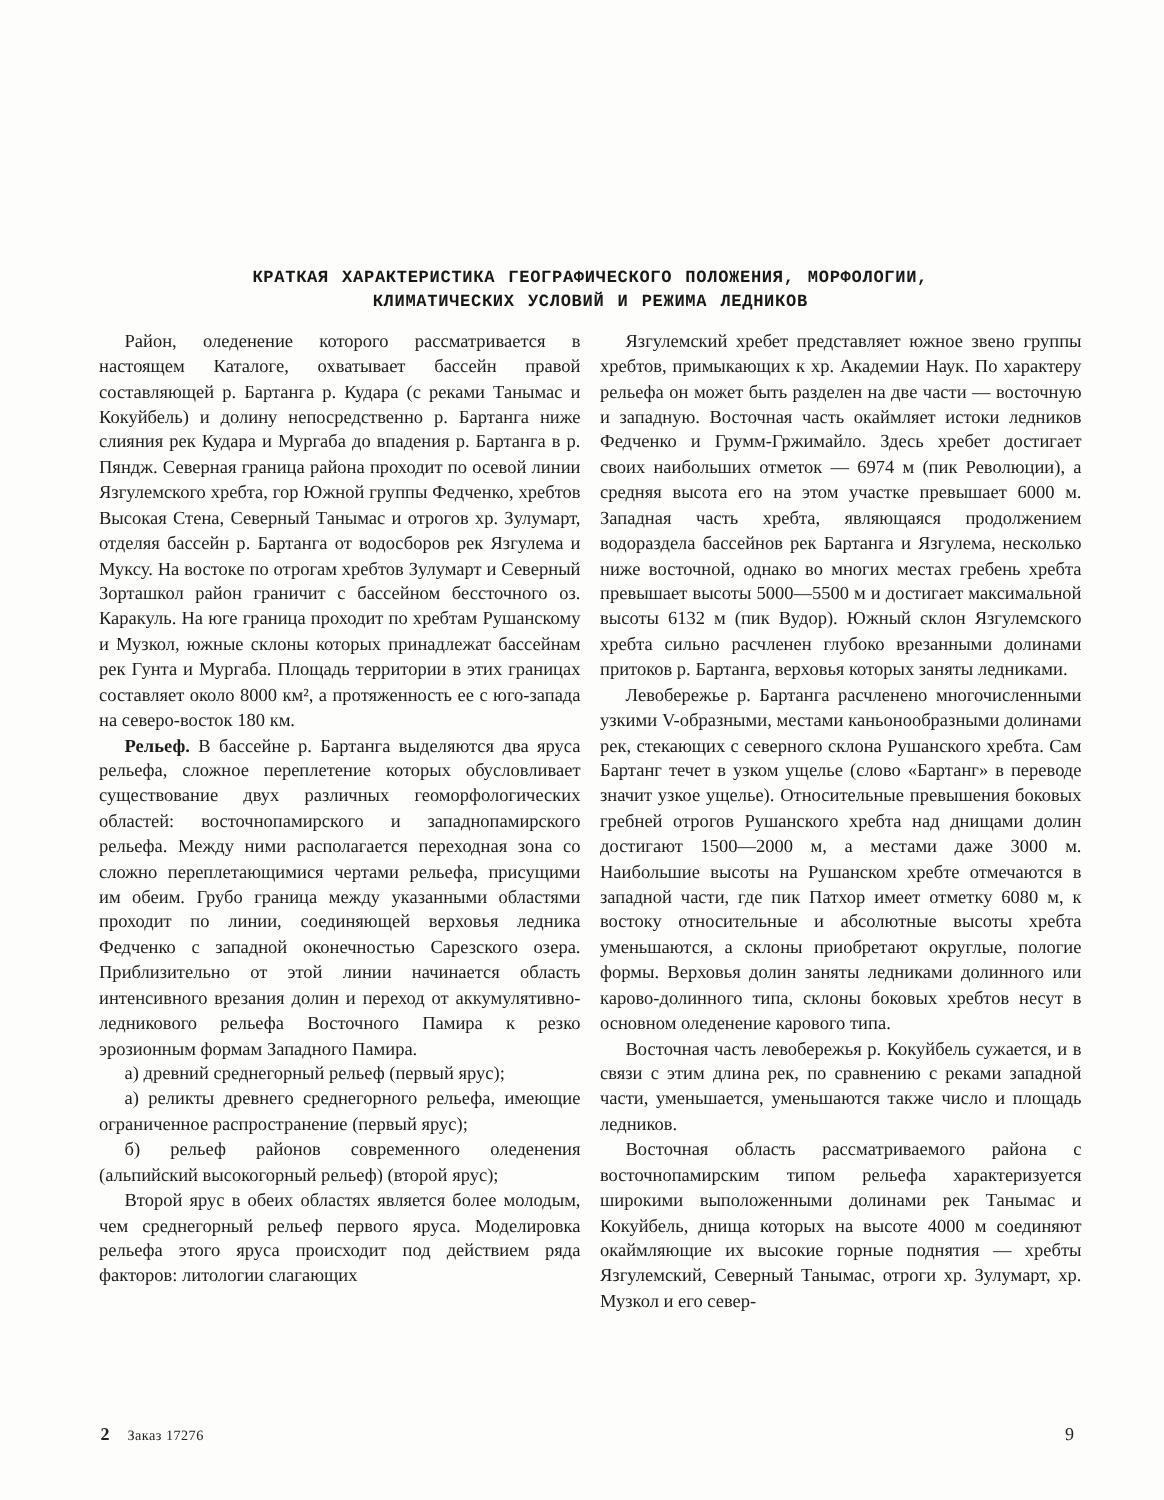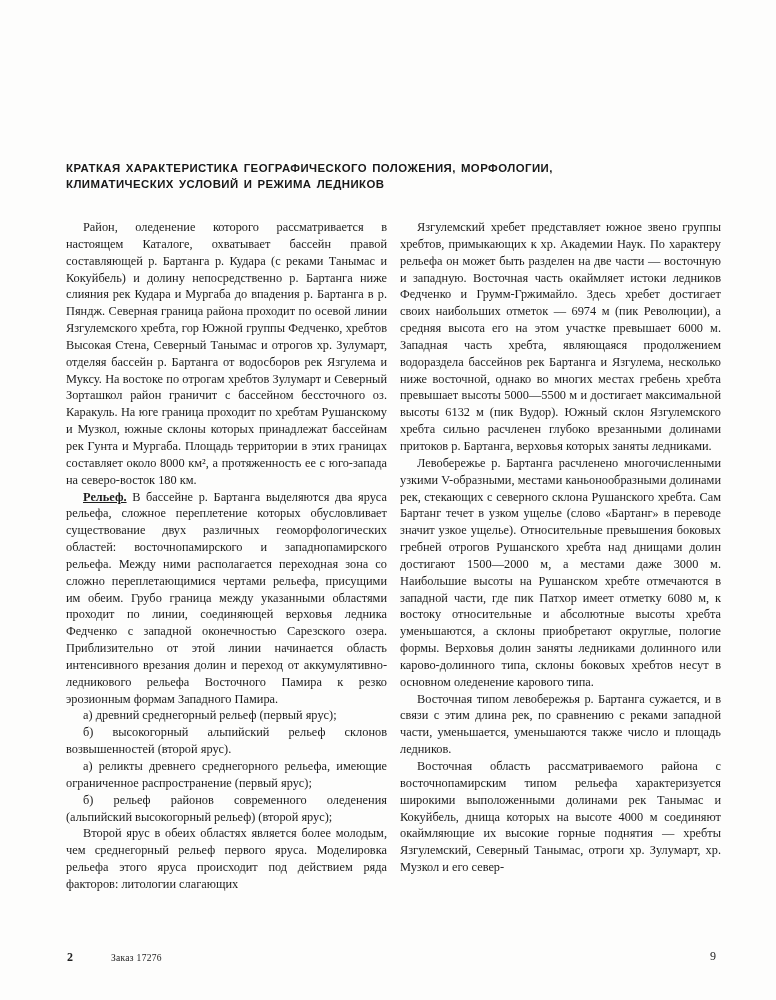--- a/index.html
+++ b/index.html
@@ -11,25 +11,25 @@
     position: relative;
     width: 776px;
     height: 1000px;
     background: #fdfdfc;
     color: #1e1e1e;
     font-family: "Liberation Serif", serif;
     overflow: hidden;
   }
   .title-block {
     position: absolute;
-    top: 160px;
+    top: 178px;
     left: 66px;
     width: 655px;
-    text-align: left;
-    font-family: Liberation Sans, sans-serif;
+    text-align: center;
+    font-family: Liberation Mono, monospace;
     font-weight: 700;
     font-size: 11.4px;
     line-height: 16px;
     letter-spacing: 0.45px;
     word-spacing: 1.5px;
     color: #181818;
   }
   .columns {
     position: absolute;
     top: 219px;
@@ -49,39 +49,37 @@
   }
   .col p {
     margin: 0;
     text-indent: 17px;
   }
   .col p.cont {
     text-indent: 0;
   }
   .run-in {
     font-weight: 700;
-    text-decoration: underline;
   }
   .footer-left {
     position: absolute;
     top: 947px;
     left: 67px;
     font-family: "Liberation Serif", serif;
     color: #222222;
     white-space: nowrap;
   }
   .footer-left .sig-num {
     font-weight: 700;
     font-size: 12px;
     margin-right: 12px;
   }
   .footer-left .order-note {
     font-size: 9.5px;
     letter-spacing: 0.3px;
-    margin-left: 26px;
   }
   .page-number {
     position: absolute;
     top: 949px;
     left: 710px;
     font-size: 12px;
     color: #222222;
   }
 </style>
 </head>
@@ -93,30 +91,29 @@
     <div>КРАТКАЯ ХАРАКТЕРИСТИКА ГЕОГРАФИЧЕСКОГО ПОЛОЖЕНИЯ, МОРФОЛОГИИ,</div>
     <div>КЛИМАТИЧЕСКИХ УСЛОВИЙ И РЕЖИМА ЛЕДНИКОВ</div>
   </div>
 
   <div class="columns">
 
     <div class="col">
       <p>Район, оледенение которого рассматривается в настоящем Каталоге, охватывает бассейн правой составляющей р. Бартанга р. Кудара (с реками Танымас и Кокуйбель) и долину непосредственно р. Бартанга ниже слияния рек Кудара и Мургаба до впадения р. Бартанга в р. Пяндж. Северная граница района проходит по осевой линии Язгулемского хребта, гор Южной группы Федченко, хребтов Высокая Стена, Северный Танымас и отрогов хр. Зулумарт, отделяя бассейн р. Бартанга от водосборов рек Язгулема и Муксу. На востоке по отрогам хребтов Зулумарт и Северный Зорташкол район граничит с бассейном бессточного оз. Каракуль. На юге граница проходит по хребтам Рушанскому и Музкол, южные склоны которых принадлежат бассейнам рек Гунта и Мургаба. Площадь территории в этих границах составляет около 8000 км², а протяженность ее с юго-запада на северо-восток 180 км.</p>
       <p><span class="run-in">Рельеф.</span> <span>В бассейне р. Бартанга выделяются два яруса рельефа, сложное переплетение которых обусловливает существование двух различных геоморфологических областей: восточнопамирского и западнопамирского рельефа. Между ними располагается переходная зона со сложно переплетающимися чертами рельефа, присущими им обеим. Грубо граница между указанными областями проходит по линии, соединяющей верховья ледника Федченко с западной оконечностью Сарезского озера. Приблизительно от этой линии начинается область интенсивного врезания долин и переход от аккумулятивно-ледникового рельефа Восточного Памира к резко эрозионным формам Западного Памира.</span></p>
       <p>а) древний среднегорный рельеф (первый ярус);</p>
-      <p>б) высокогорный альпийский рельеф склонов возвышенностей (второй ярус).</p>
       <p>а) реликты древнего среднегорного рельефа, имеющие ограниченное распространение (первый ярус);</p>
       <p>б) рельеф районов современного оледенения (альпийский высокогорный рельеф) (второй ярус);</p>
       <p>Второй ярус в обеих областях является более молодым, чем среднегорный рельеф первого яруса. Моделировка рельефа этого яруса происходит под действием ряда факторов: литологии слагающих</p>
     </div>
 
     <div class="col">
       <p>Язгулемский хребет представляет южное звено группы хребтов, примыкающих к хр. Академии Наук. По характеру рельефа он может быть разделен на две части — восточную и западную. Восточная часть окаймляет истоки ледников Федченко и Грумм-Гржимайло. Здесь хребет достигает своих наибольших отметок — 6974 м (пик Революции), а средняя высота его на этом участке превышает 6000 м. Западная часть хребта, являющаяся продолжением водораздела бассейнов рек Бартанга и Язгулема, несколько ниже восточной, однако во многих местах гребень хребта превышает высоты 5000—5500 м и достигает максимальной высоты 6132 м (пик Вудор). Южный склон Язгулемского хребта сильно расчленен глубоко врезанными долинами притоков р. Бартанга, верховья которых заняты ледниками.</p>
       <p>Левобережье р. Бартанга расчленено многочисленными узкими V-образными, местами каньонообразными долинами рек, стекающих с северного склона Рушанского хребта. Сам Бартанг течет в узком ущелье (слово «Бартанг» в переводе значит узкое ущелье). Относительные превышения боковых гребней отрогов Рушанского хребта над днищами долин достигают 1500—2000 м, а местами даже 3000 м. Наибольшие высоты на Рушанском хребте отмечаются в западной части, где пик Патхор имеет отметку 6080 м, к востоку относительные и абсолютные высоты хребта уменьшаются, а склоны приобретают округлые, пологие формы. Верховья долин заняты ледниками долинного или карово-долинного типа, склоны боковых хребтов несут в основном оледенение карового типа.</p>
-      <p>Восточная типом левобережья р. Бартанга сужается, и в связи с этим длина рек, по сравнению с реками западной части, уменьшается, уменьшаются также число и площадь ледников.</p>
+      <p>Восточная часть левобережья р. Кокуйбель сужается, и в связи с этим длина рек, по сравнению с реками западной части, уменьшается, уменьшаются также число и площадь ледников.</p>
       <p>Восточная область рассматриваемого района с восточнопамирским типом рельефа характеризуется широкими выположенными долинами рек Танымас и Кокуйбель, днища которых на высоте 4000 м соединяют окаймляющие их высокие горные поднятия — хребты Язгулемский, Северный Танымас, отроги хр. Зулумарт, хр. Музкол и его север-</p>
     </div>
 
   </div>
 
   <div class="footer-left">
     <span class="sig-num">2</span><span class="order-note">Заказ 17276</span>
   </div>
 
   <div class="page-number">9</div>

